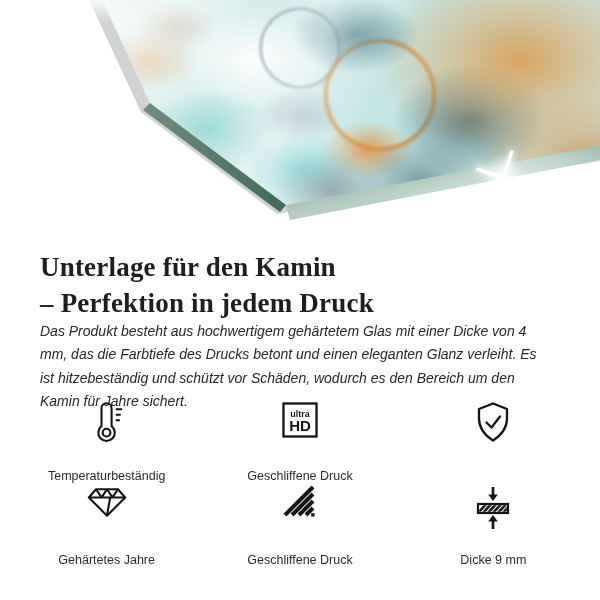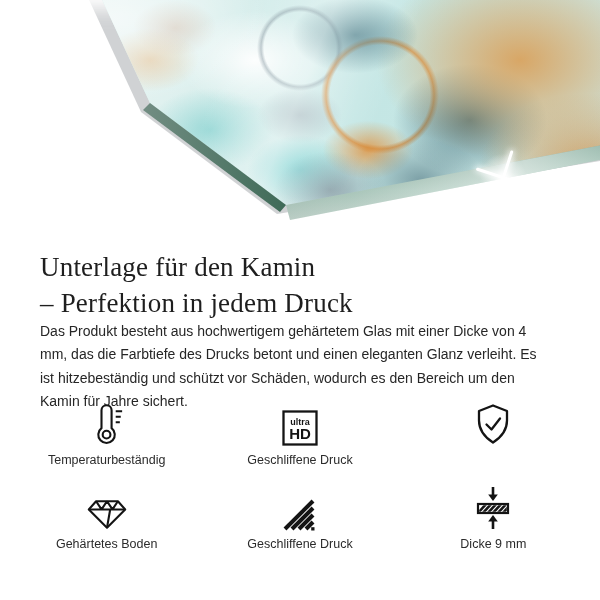--- a/index.html
+++ b/index.html
@@ -67,36 +67,36 @@
   .sparkle .glow{
     position:absolute;inset:0;
     background:radial-gradient(circle at 50% 50%, rgba(255,255,255,0.95) 0%, rgba(255,255,255,0.55) 22%, rgba(255,255,255,0) 55%);
   }
   .sparkle .ray-h{position:absolute;left:2px;top:28.5px;width:56px;height:3px;border-radius:2px;background:#fff;box-shadow:0 0 6px 1px rgba(255,255,255,0.95);}
   .sparkle .ray-v{position:absolute;left:28.5px;top:2px;width:3px;height:56px;border-radius:2px;background:#fff;box-shadow:0 0 6px 1px rgba(255,255,255,0.95);}
 
   
   .heading{
     position:absolute;left:40px;top:232px;
-    font-family:"Liberation Serif", serif;font-weight:400;
+    font-family:"Liberation Serif", serif;font-weight:700;
     font-size:27px;line-height:35.5px;color:#1e1e1e;letter-spacing:0.2px;
   }
   .desc{
     position:absolute;left:40px;top:306px;width:506px;
-    font-size:14px;line-height:23.4px;color:#262626;
+    font-size:14px;line-height:23.4px;color:#262626;font-style:italic;
   }
 
   
   .features{
     position:absolute;left:10px;top:401px;width:580px;
     display:grid;grid-template-columns:repeat(3,1fr);grid-auto-rows:84px;
   }
   .feature{display:flex;flex-direction:column;align-items:center;}
-  .icon-box{height:46px;display:flex;align-items:flex-end;justify-content:center;}
-  .feature .label{margin-top:6px;font-size:12.5px;color:#2b2b2b;white-space:nowrap;}
+  .icon-box{height:46px;display:flex;align-items:flex-start;justify-content:center;}
+  .feature .label{margin-top:22px;font-size:12.5px;color:#2b2b2b;white-space:nowrap;}
   .ico{stroke:#141414;fill:none;stroke-width:2.3;}
   .badge-top{font:bold 9px "Liberation Sans",sans-serif;fill:#141414;}
   .badge-bottom{font:bold 15px "Liberation Sans",sans-serif;fill:#141414;}
 </style>
 </head>
 <body>
 
 <div>
 
   <div class="hero">
@@ -151,21 +151,21 @@
       </div>
     </div>
 
     <div class="feature">
       <div class="icon-box">
         <svg width="40" height="34" viewBox="0 0 44 36">
           <path class="ico" d="M10 4 L34 4 L42 13 L22 33 L2 13 Z" stroke-linejoin="round" stroke-width="2.2"></path>
           <path class="ico" d="M2 13 L42 13 M10 4 L16 13 M22 4 L16 13 M22 4 L28 13 M34 4 L28 13 M22 33 L25.5 13" stroke-width="1.9"></path>
         </svg>
       </div>
-      <div class="label">Gehärtetes Boden</div>
+      <div class="label">Gehärtetes Jahre</div>
     </div>
 
     <div class="feature">
       <div class="icon-box">
         <svg width="33" height="32" viewBox="0 0 33 32">
           <g stroke="#141414" stroke-width="4">
             <line x1="2" y1="30" x2="30" y2="2"></line>
             <line x1="9" y1="30" x2="30" y2="9"></line>
             <line x1="16" y1="30" x2="30" y2="16"></line>
             <line x1="23" y1="30" x2="30" y2="23"></line>

